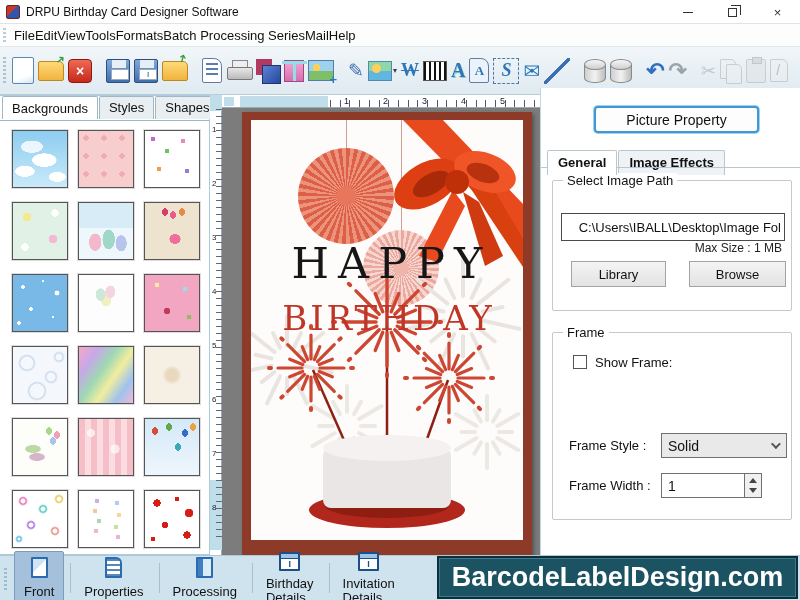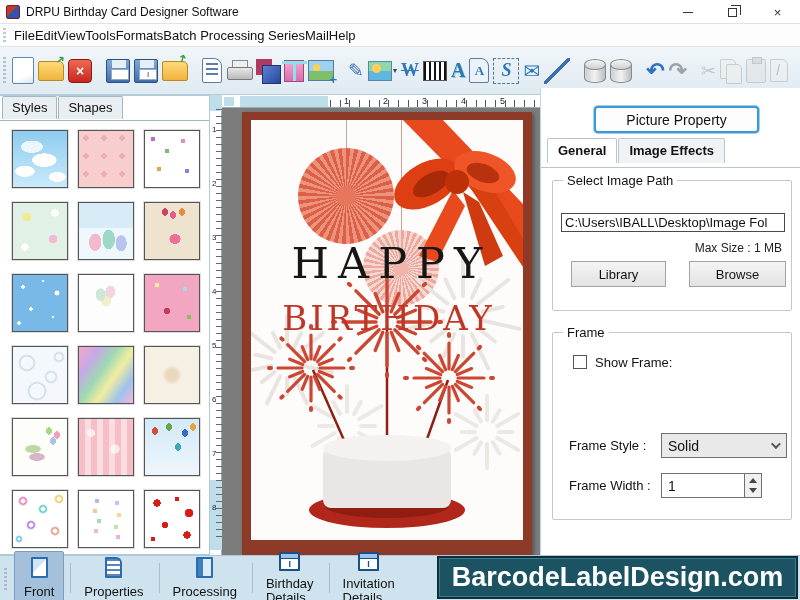--- a/index.html
+++ b/index.html
@@ -122,28 +122,28 @@
   #fan1::after { content:""; position:absolute; left:38px; top:38px; width:20px; height:20px; border-radius:50%; background:#e8765c; }
   #fan2 { left:112px; top:110px; width:76px; height:76px; background:repeating-conic-gradient(#eba89e 0 5deg,#f7d6cf 5deg 10deg); }
   #fan2::after { content:""; position:absolute; left:30px; top:30px; width:16px; height:16px; border-radius:50%; background:#efb5ab; }
   #card-art { position:absolute; left:0; top:0; width:272px; height:420px; }
   #happy-text { position:absolute; left:0; top:118px; width:272px; text-align:center; font-family:"DejaVu Serif","Liberation Serif",serif; font-size:43px; letter-spacing:9px; color:#161616; text-indent:9px; }
   #birthday-text { position:absolute; left:0; top:178px; width:272px; text-align:center; font-family:"DejaVu Serif","Liberation Serif",serif; font-size:34px; letter-spacing:3px; color:#bf3627; text-indent:3px; }
 
   
   #right-panel { position:absolute; left:540px; top:88px; width:260px; height:467px; background:#fff; border-left:1px solid #c3d7e2; }
   #picture-property-btn { position:absolute; left:53px; top:18px; width:165px; height:27px; background:#fdfdfd; border:2px solid #3f97d4; border-radius:4px; box-shadow:0 0 0 1px #9fd0ee; font-size:14px; color:#111; display:flex; align-items:center; justify-content:center; }
-  #rp-tabs { position:absolute; left:6px; top:50px; display:flex; }
+  #rp-tabs { position:absolute; left:6px; top:62px; display:flex; }
   .rtab { padding:4px 10px 5px; font-size:13px; font-weight:bold; color:#111; border:1px solid #b9c6ce; border-bottom:none; background:#f0f3f5; border-radius:2px 2px 0 0; margin-right:1px; }
   .rtab.active { background:#fff; z-index:2; }
   #rp-tabline { position:absolute; left:0; top:79px; width:260px; height:1px; background:#b9c6ce; }
   .groupbox { position:absolute; left:11px; width:240px; border:1px solid #c3c9cc; border-radius:2px; }
   .groupbox legend, .grouplabel { position:absolute; left:10px; top:-8px; background:#fff; padding:0 4px; font-size:13px; color:#111; }
   #group-image { top:92px; height:131px; }
-  #image-path-input { position:absolute; left:8px; top:32px; width:224px; height:19px; border:1px solid #4a4a4a; background:#fff; font-size:13px; color:#111; padding:0 3px; font-family:"Liberation Sans",sans-serif; }
+  #image-path-input { position:absolute; left:8px; top:32px; width:224px; height:28px; border:1px solid #4a4a4a; background:#fff; font-size:13px; color:#111; padding:0 3px; font-family:"Liberation Sans",sans-serif;text-align:right; }
   #max-size { position:absolute; right:9px; top:60px; font-size:12px; color:#222; }
   .btn { position:absolute; height:26px; background:linear-gradient(180deg,#f4f4f4,#e3e3e3); border:1px solid #a3a3a3; font-size:13px; color:#111; display:flex; align-items:center; justify-content:center; }
   #library-btn { left:18px; top:80px; width:95px; }
   #browse-btn { left:136px; top:80px; width:97px; }
   #group-frame { top:244px; height:188px; }
   #show-frame-row { position:absolute; left:20px; top:22px; display:flex; align-items:flex-start; gap:8px; }
   #show-frame-checkbox { width:14px; height:14px; border:1px solid #555; background:#fff; }
   .fr-label { font-size:13px; color:#111; }
   #frame-color-row { position:absolute; left:16px; top:62px; width:208px; height:26px; }
   #frame-color-swatch { position:absolute; left:92px; top:0; width:60px; height:22px; background:#000; border:1px solid #7a7a7a; box-shadow:0 0 0 1px #dfe3e6; }
@@ -298,20 +298,21 @@
         <div class="t-clip"></div>
       </div>
       <div class="tb disabled">
         <div class="t-page-del"></div>
       </div>
       <div class="tbsep"></div>
     </div>
 
   <div id="left-panel">
     <div id="bg-tabs">
+        <div class="ltab active">Backgrounds</div>
         <div class="ltab">Styles</div>
         <div class="ltab">Shapes</div>
       </div>
     <div id="thumb-grid">
         <div class="thumb th1"></div>
         <div class="thumb th2"></div>
         <div class="thumb th3"></div>
         <div class="thumb th4"></div>
         <div class="thumb th5"></div>
         <div class="thumb th6"></div>

